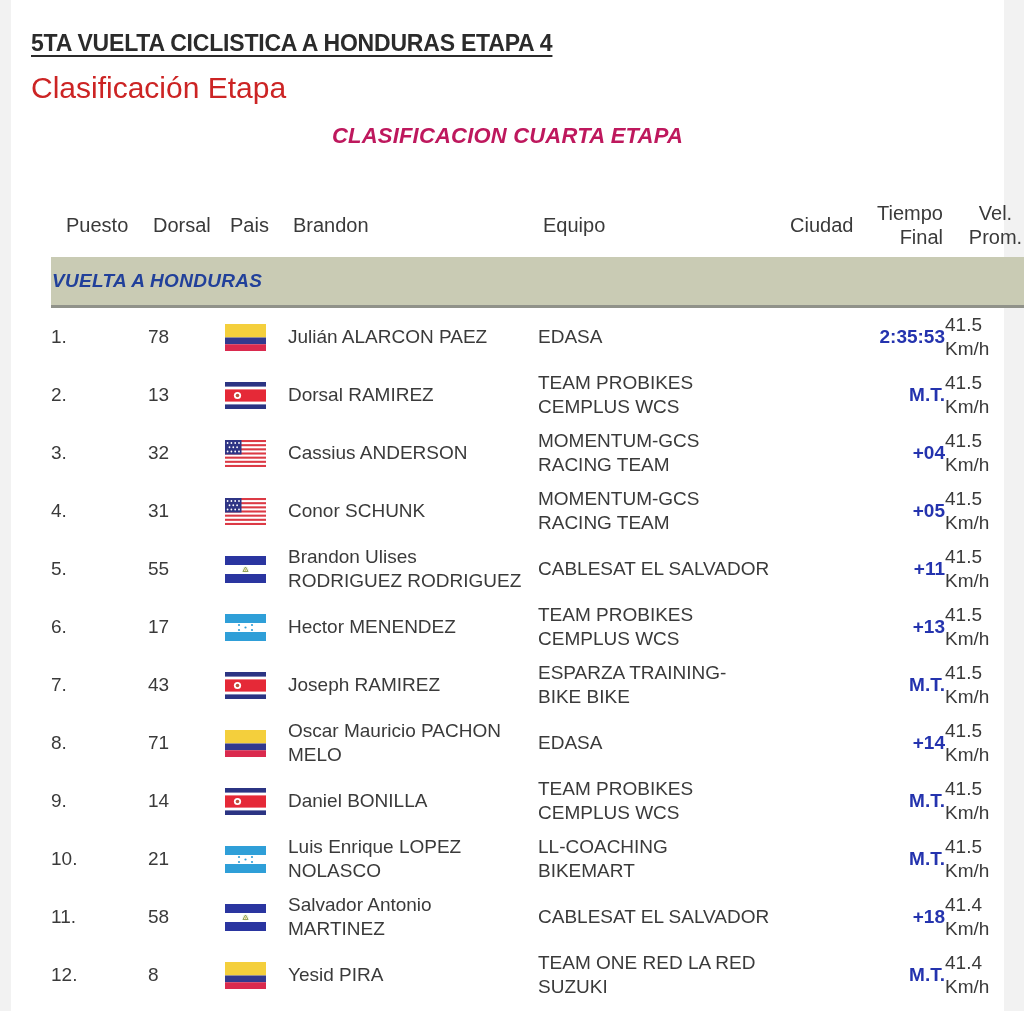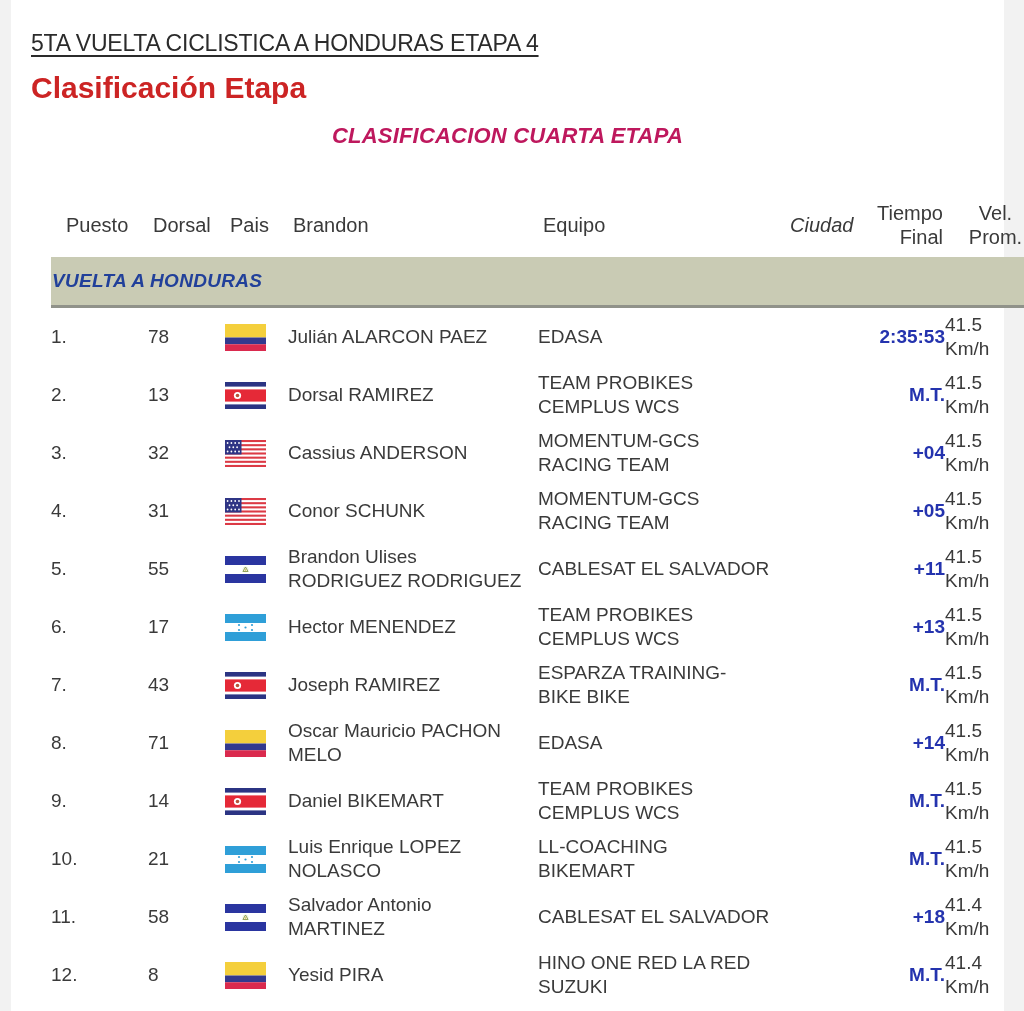--- a/index.html
+++ b/index.html
@@ -13,31 +13,31 @@
     background: #ffffff;
     margin: 0 20px 0 11px;
     min-height: 1011px;
     box-sizing: border-box;
     padding: 2px 8px 10px 8px;
   }
   .race-title {
     display: inline-block;
     margin: 28px 0 0 12px;
     font-size: 23px;
-    font-weight: 400;
+    font-weight: 700;
     letter-spacing: -0.2px;
     color: #2b2b2b;
     text-decoration: underline;
     text-underline-offset: 4px;
     cursor: pointer;
   }
   .etapa-heading {
     margin: 14px 0 0 12px;
     font-size: 30px;
-    font-weight: 700;
+    font-weight: 400;
     color: var(--accent-red, #cc2424);
   }
   .table-caption {
     margin: 18px 0 0 0;
     text-align: center;
     font-size: 22px;
     font-weight: 700;
     font-style: italic;
     color: #be185d;
     letter-spacing: 0.2px;
@@ -54,21 +54,21 @@
     font-size: 20px;
     color: #3a3a3a;
     vertical-align: middle;
     height: 64px;
     text-align: left;
     line-height: 24px;
     padding: 0;
   }
   th.c-puesto { padding-left: 15px; }
   th.c-dorsal, th.c-pais, th.c-nombre, th.c-equipo { padding-left: 5px; }
-  th.c-ciudad { text-align: center; padding-right: 0; font-style: italic; }
+  th.c-ciudad { text-align: center; padding-right: 0; }
   th.c-tiempo { text-align: right; padding-right: 2px; }
   th.c-vel    { text-align: center; padding-left: 18px; }
 
   tr.section-row td {
     background: var(--section-bg, #c9cbb4);
     color: var(--section-text, #21409a);
     font-weight: 700;
     font-size: 19px;
     letter-spacing: 0.3px;
     height: 46px;
@@ -396,21 +396,21 @@
       <span class="flag"><svg viewBox="0 0 41 27" xmlns="http://www.w3.org/2000/svg">
                 <rect width="41" height="27" fill="#ffffff"></rect>
                 <rect width="41" height="4.6" fill="#2b3483"></rect>
                 <rect y="22.4" width="41" height="4.6" fill="#2b3483"></rect>
                 <rect y="7.4" width="41" height="12.2" fill="#e52937"></rect>
                 <circle cx="12.5" cy="13.5" r="3.6" fill="#ffffff"></circle>
                 <circle cx="12.5" cy="13.5" r="1.8" fill="#b5543a"></circle>
               </svg></span>
     </td>
     <td class="c-nombre">
-            <div>Daniel BIKEMART</div>
+            <div>Daniel BONILLA</div>
           </td>
     <td class="c-equipo">
             <div>TEAM PROBIKES</div>
             <div>CEMPLUS WCS</div>
           </td>
     <td class="c-ciudad"></td>
     <td class="c-tiempo">M.T.</td>
     <td class="c-vel">
       <div>41.5</div>
       <div>Km/h</div>
@@ -482,21 +482,21 @@
       <span class="flag"><svg viewBox="0 0 41 27" xmlns="http://www.w3.org/2000/svg">
                 <rect width="41" height="13.5" fill="#f4cf3c"></rect>
                 <rect y="13.5" width="41" height="6.75" fill="#32398e"></rect>
                 <rect y="20.25" width="41" height="6.75" fill="#da2a4e"></rect>
               </svg></span>
     </td>
     <td class="c-nombre">
             <div>Yesid PIRA</div>
           </td>
     <td class="c-equipo">
-            <div>HINO ONE RED LA RED</div>
+            <div>TEAM ONE RED LA RED</div>
             <div>SUZUKI</div>
           </td>
     <td class="c-ciudad"></td>
     <td class="c-tiempo">M.T.</td>
     <td class="c-vel">
       <div>41.4</div>
       <div>Km/h</div>
     </td>
   </tr>
       </tbody>

